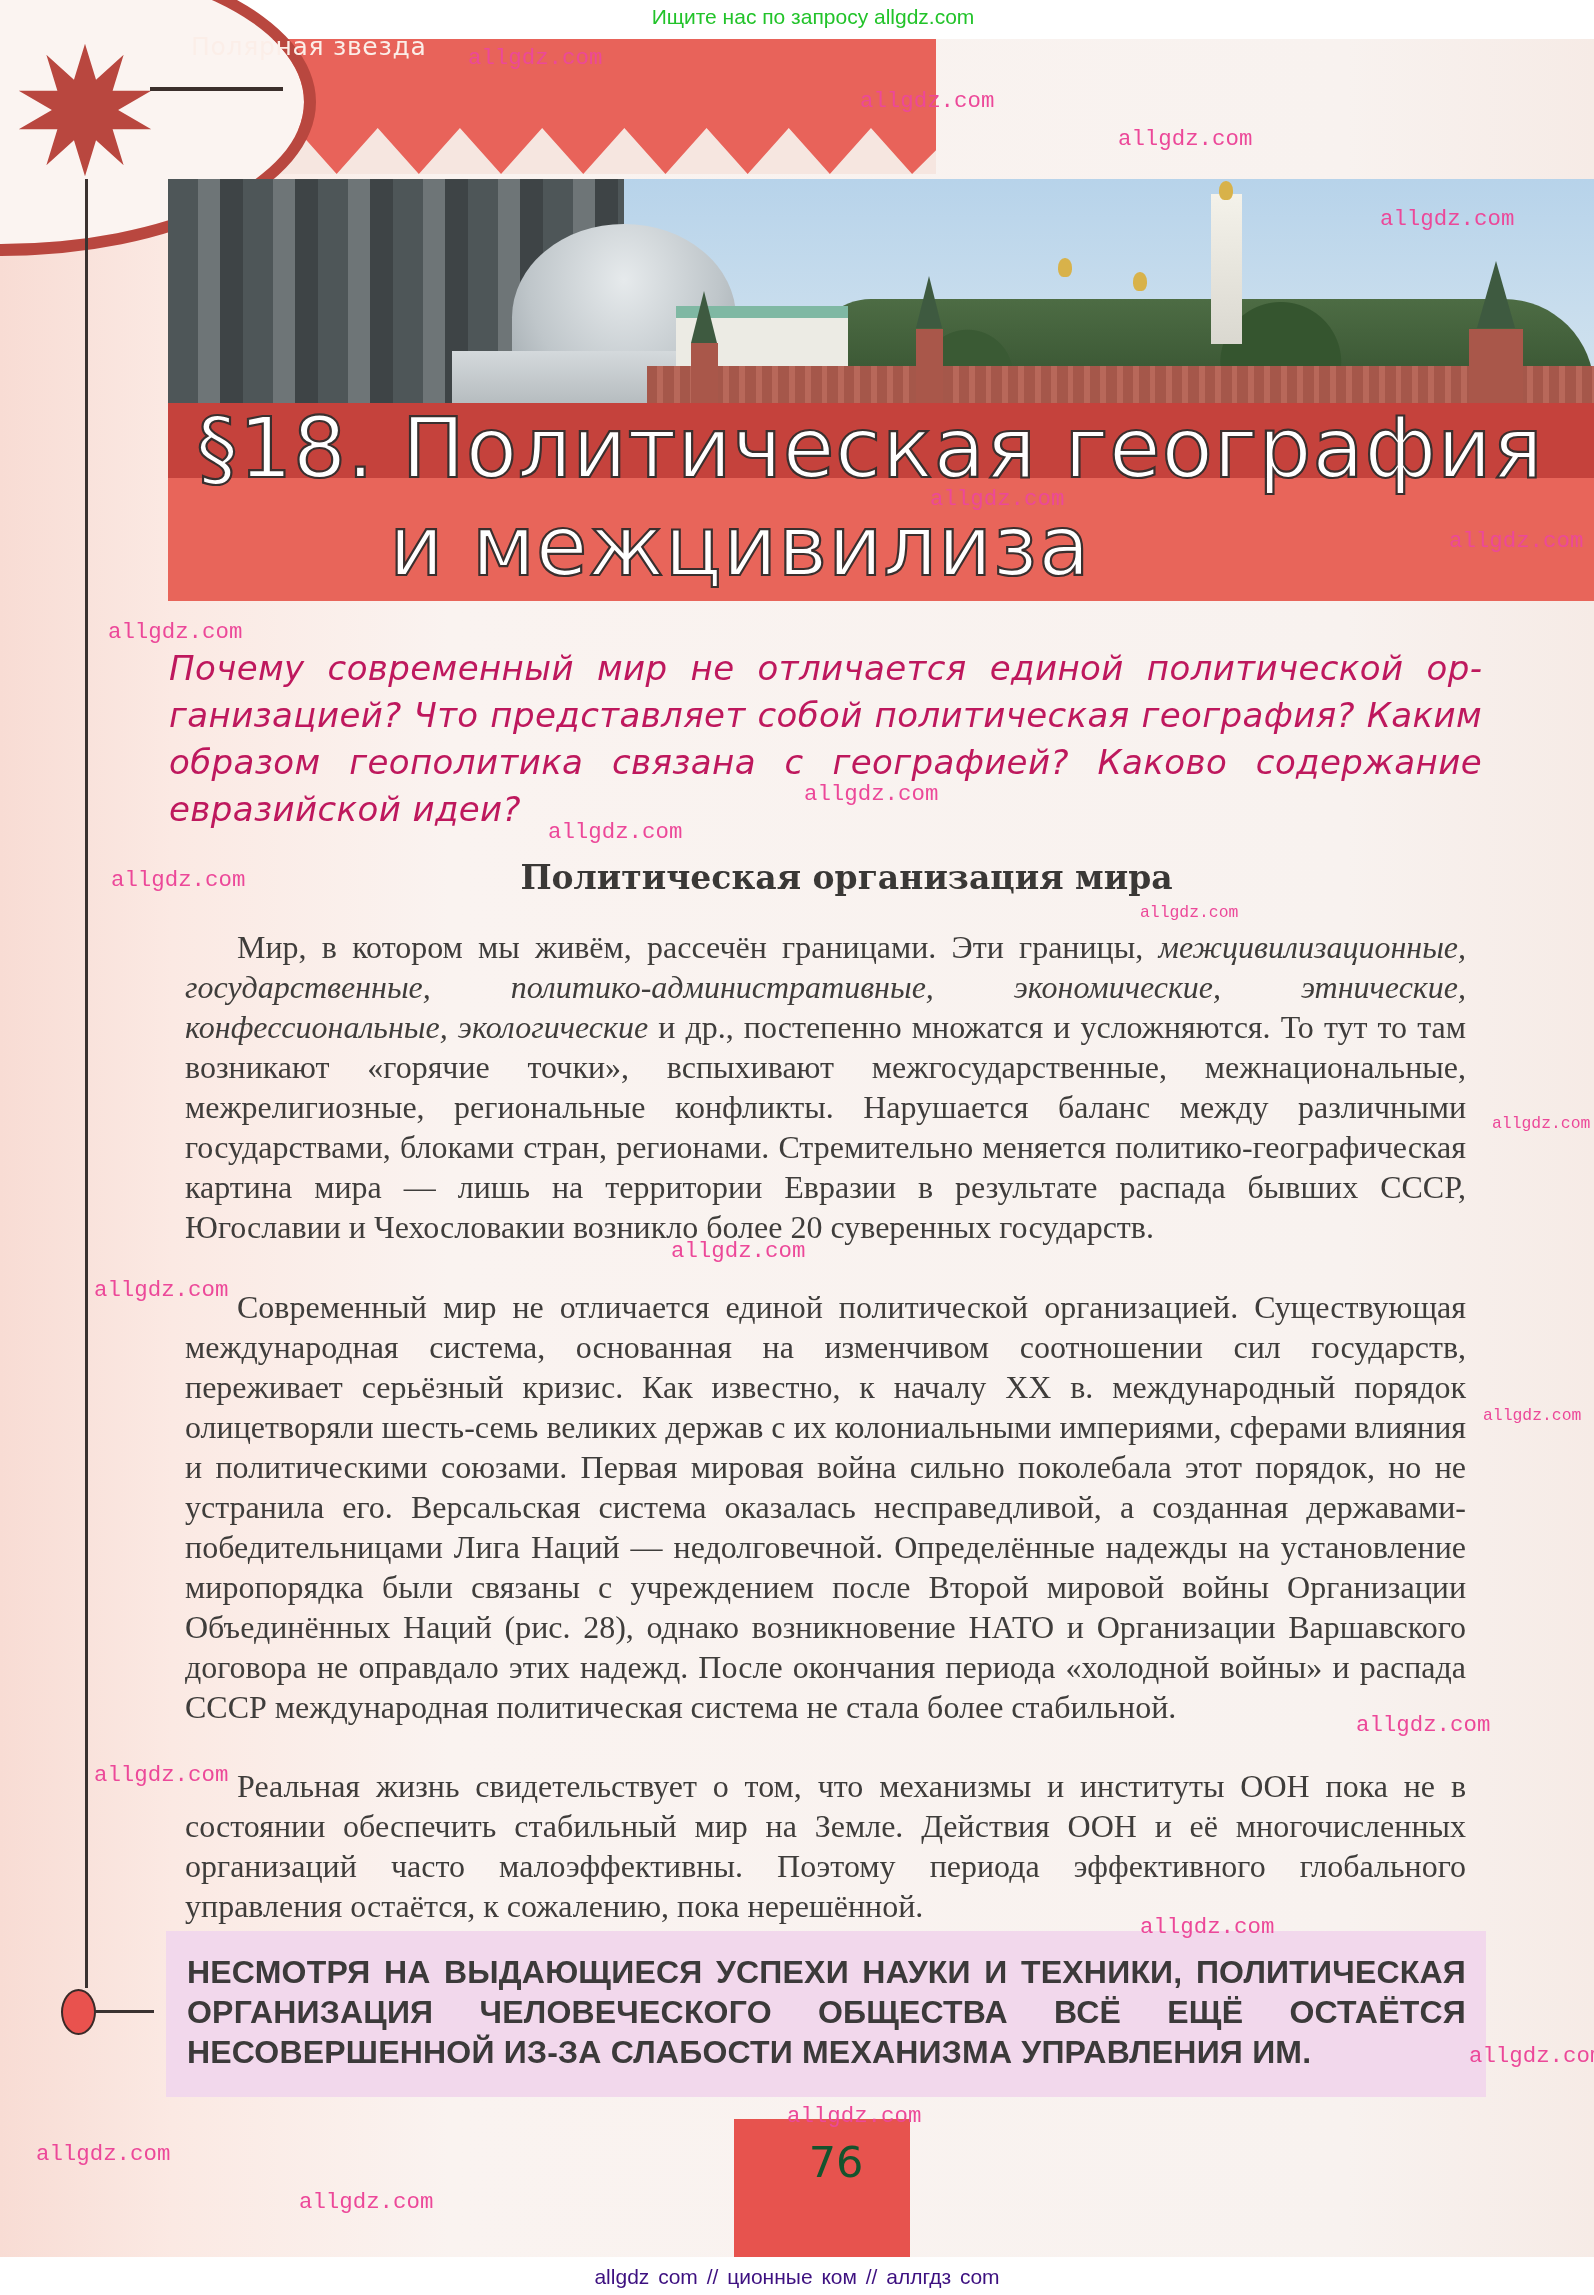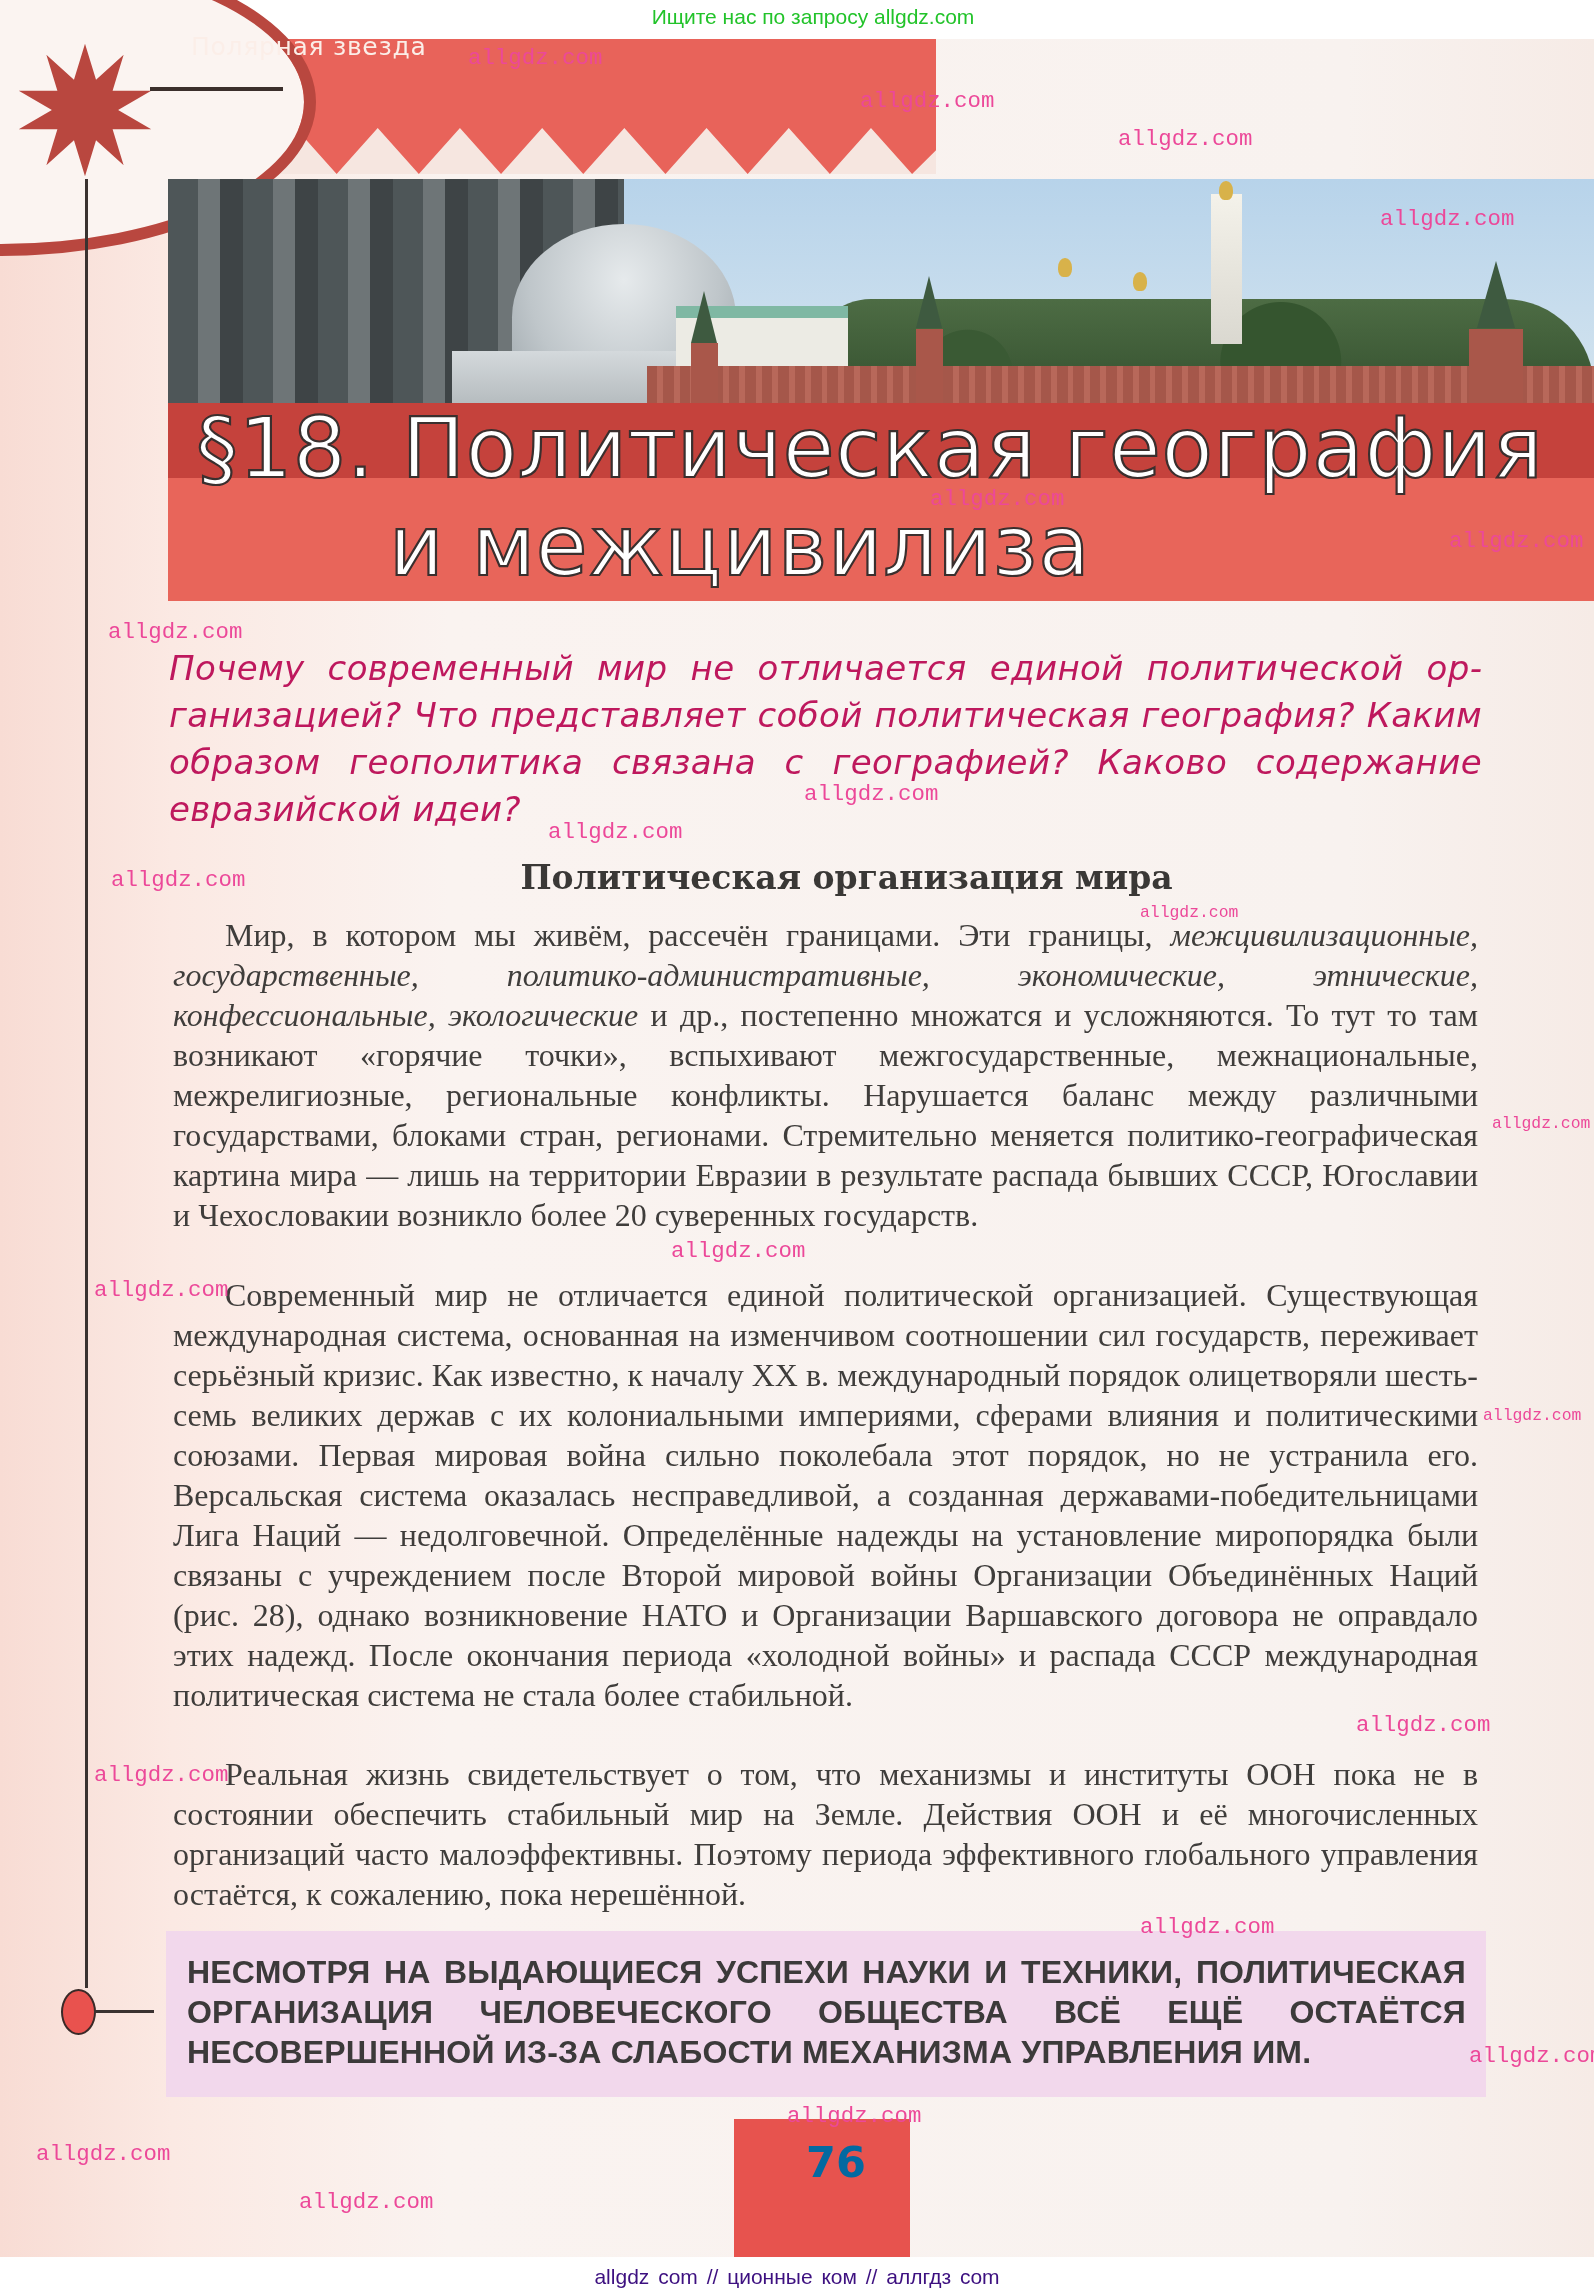--- a/index.html
+++ b/index.html
@@ -116,41 +116,41 @@
   .section-heading {
     position: absolute; left: 0; top: 858px; width: 1594px; text-align: center;
     font-family: "DejaVu Serif", serif; font-weight: bold; font-size: 33px; color: #3a3836;
     padding-left: 67px; box-sizing: border-box; margin-left: 16px;
   }
   .body-text {
     position: absolute; left: 169px; width: 1313px;
     font-family: "Liberation Serif", serif; font-size: 32px; line-height: 40px;
     color: #3f3d3b; text-align: justify; hyphens: manual;
   }
-  .body-text p { margin: 4px; text-indent: 52px; }
+  .body-text p { margin: 16px; text-indent: 52px; }
   .body-text em { font-style: italic; }
   .p1 { top: 911px; }
   .p2 { top: 1271px; }
   .p3 { top: 1750px; }
 
   .conclusion-box {
     position: absolute; left: 166px; top: 1931px; width: 1320px; height: 166px;
     background: #f2d8ec;
   }
   .conclusion-text {
     position: absolute; left: 187px; top: 1952px; width: 1279px;
     font-family: "Liberation Sans", sans-serif; font-weight: bold; font-size: 32px;
     line-height: 40px; color: #3c3a3a; text-align: justify; letter-spacing: 0.2px;
   }
   .page-number-box {
     position: absolute; left: 734px; top: 2119px; width: 176px; height: 138px; background: #e7534e;
   }
   .page-number {
     position: absolute; left: 734px; top: 2137px; width: 204px; text-align: center;
-    font-family: "DejaVu Sans", sans-serif; font-weight: bold; font-size: 43px; color: #0369a1;
+    font-family: "DejaVu Sans", sans-serif; font-weight: normal; font-size: 43px; color: #14532d;
   }
   .wm {
     position: absolute; font-family: Liberation Mono, monospace; font-size: 22.4px; color: #ec4899;
     white-space: nowrap;
   }
   .wm.small { font-size: 16.4px; }
 </style>
 </head>
 <body>
 

